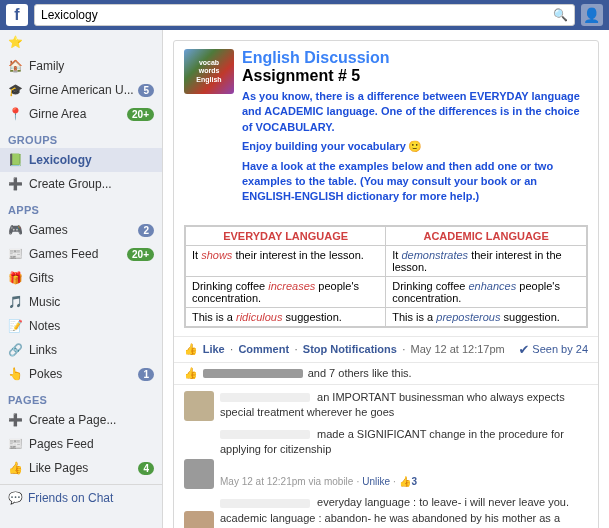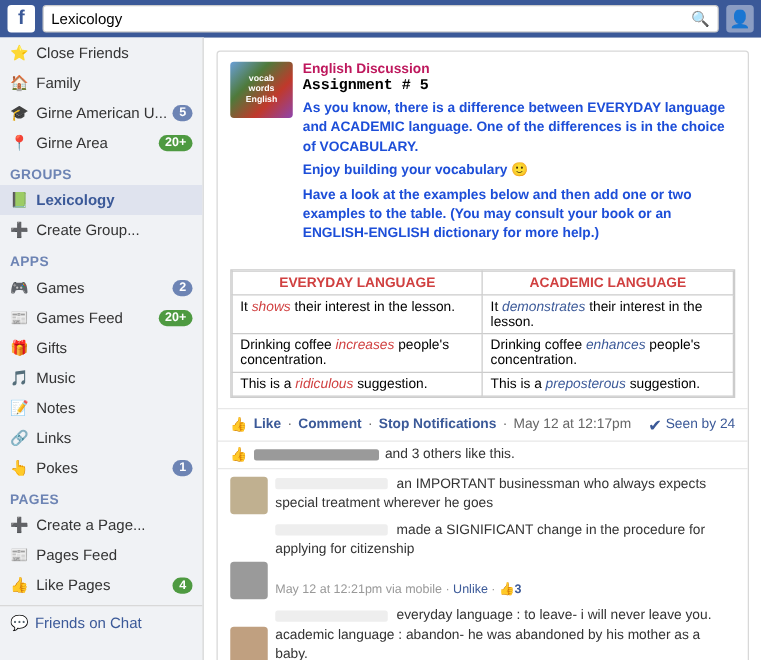--- a/index.html
+++ b/index.html
@@ -163,28 +163,27 @@
       display: flex;
       align-items: flex-start;
       padding: 8px 10px;
       gap: 8px;
     }
     .post-body {
       flex: 1;
     }
     .post-author {
       font-weight: bold;
-      color: #be185d;
-      font-size: 11px;
+      color: #3b82f6;
+      font-size: 16px;
     }
     .post-assignment {
       font-weight: bold;
-      font-size: 12px;
+      font-size: 16px;
       margin-bottom: 4px;
-      font-family: Liberation Mono, monospace;
     }
     .post-text {
       font-size: 11px;
       color: #1d4ed8;
       line-height: 1.4;
       margin-bottom: 4px;
       font-weight: bold;
     }
 
     
@@ -344,21 +343,20 @@
     <span style="color:#fff;font-size:14px;">👤</span>
   </div>
 </div>
 
 <div class="layout">
 
   <div class="sidebar">
 
     <div class="sidebar-item">
       <span class="item-icon">⭐</span>
-      <span class="item-label">Close Friends</span>
     </div>
     <div class="sidebar-item">
       <span class="item-icon">🏠</span>
       <span class="item-label">Family</span>
     </div>
     <div class="sidebar-item">
       <span class="item-icon">🎓</span>
       <span class="item-label">Girne American U...</span>
       <span class="badge">5</span>
     </div>
@@ -485,21 +483,21 @@
         <span>May 12 at 12:17pm</span>
         <div class="seen-badge">
           <span class="seen-check">✔</span>
           <span>Seen by 24</span>
         </div>
       </div>
 
       <div class="liked-bar">
         <span>👍</span>
         <span class="blurred-name"></span>
-        <span>and 3 others like this.</span>
+        <span>and 7 others like this.</span>
       </div>
 
       <div class="comment-section">
 
         <div class="comment-item">
           <div class="comment-avatar" style="background:#c0b090;"></div>
           <div class="comment-content">
             <span class="comment-name"></span>
             <span>an IMPORTANT businessman who always expects special treatment wherever he goes</span>
           </div>

